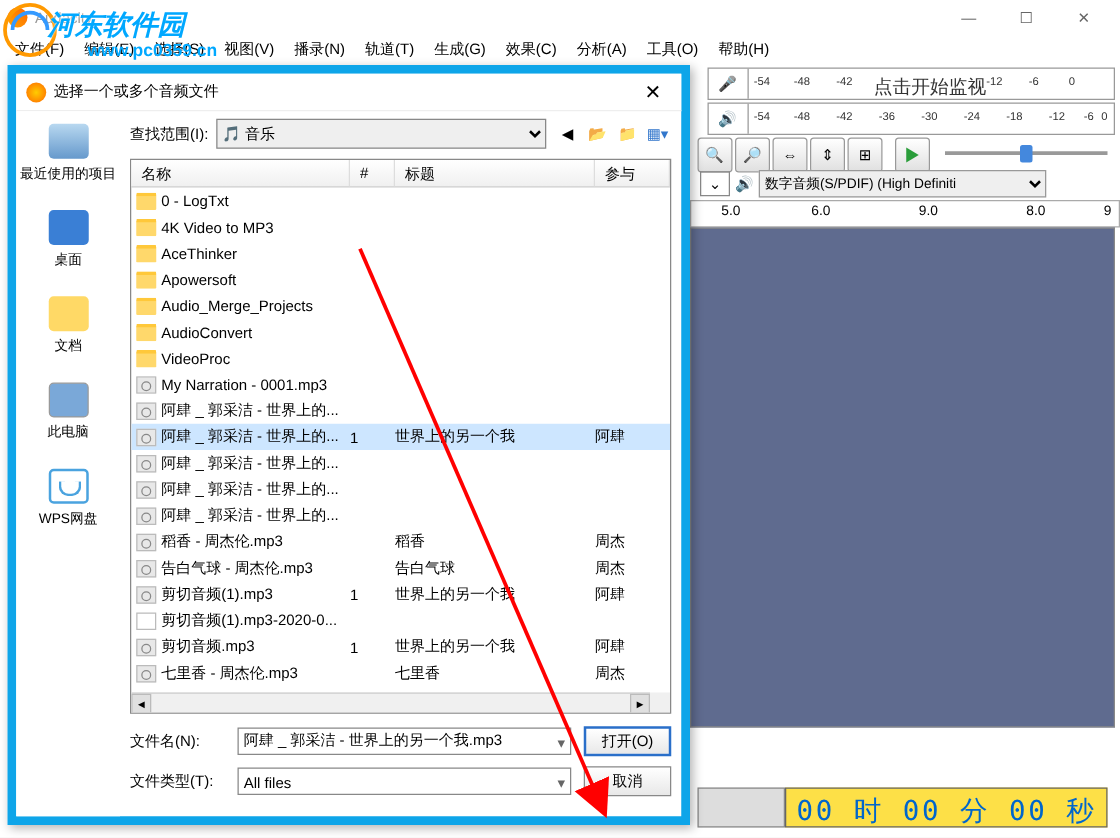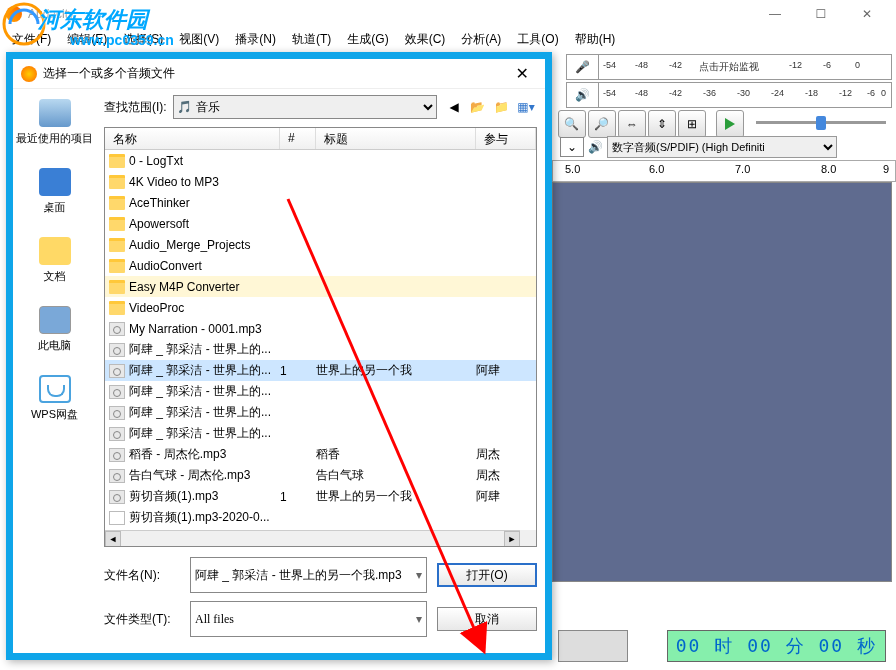--- a/index.html
+++ b/index.html
@@ -15,21 +15,21 @@
 .menubar{height:22px;display:flex;align-items:center;padding:0 4px;background:#fff;}
 .menubar span{padding:2px 8px;}
 .meter{position:absolute;background:#fff;border:1px solid #999;height:26px;display:flex;align-items:center;font-size:10px;}
 .meter .micon{width:32px;border-right:1px solid #999;height:100%;display:flex;align-items:center;justify-content:center;}
 .meter .scale{flex:1;position:relative;height:100%;}
 .meter .scale span{position:absolute;top:5px;font-size:9px;color:#333;}
 .tbtn{width:28px;height:28px;border:1px solid #999;background:linear-gradient(#fff,#e0e0e0);border-radius:3px;display:flex;align-items:center;justify-content:center;}
 .timeline{position:absolute;left:552px;top:160px;right:0;height:22px;background:#fff;border:1px solid #aaa;}
 .timeline span{position:absolute;top:2px;font-size:11px;}
 .track-area{position:absolute;left:552px;top:182px;right:4px;height:400px;background:#5f6b8f;border:1px solid #888;}
-.time-display{position:absolute;bottom:8px;right:10px;height:32px;background:#86efac;border:1px solid #666;font-family:monospace;font-size:18px;color:#0066cc;padding:3px 8px;letter-spacing:2px;margin-left:33px;}
+.time-display{position:absolute;bottom:8px;right:10px;height:32px;background:#fde047;border:1px solid #666;font-family:monospace;font-size:22px;color:#0066cc;padding:3px 8px;letter-spacing:2px;margin-left:33px;}
 .device-row{position:absolute;left:560px;top:136px;display:flex;align-items:center;gap:4px;}
 .device-row select{font-size:11px;height:22px;border:1px solid #999;}
 .slider-row{position:absolute;left:700px;top:108px;width:130px;height:14px;}
 .slider-track{height:3px;background:#999;margin-top:5px;position:relative;}
 .slider-thumb{width:10px;height:14px;background:#4488dd;position:absolute;top:-5px;left:60px;border-radius:2px;}
 
 
 .dialog{position:absolute;left:6px;top:52px;width:546px;height:608px;background:#fff;border:7px solid #0ea5e9;box-shadow:2px 2px 8px rgba(0,0,0,.3);z-index:10;}
 .dlg-title{height:30px;background:#fff;display:flex;align-items:center;padding:0 8px;border-bottom:1px solid #eee;}
 .dlg-title .dicon{width:16px;height:16px;margin-right:6px;background:radial-gradient(circle,#ffcc00,#ff6600);border-radius:50%;}
@@ -62,23 +62,23 @@
 .fc-title{width:160px;white-space:nowrap;overflow:hidden;}
 .fc-art{width:60px;white-space:nowrap;overflow:hidden;}
 .ficon{width:16px;height:14px;display:inline-block;}
 .fi-folder{background:#ffd86b;border-radius:1px;border-top:3px solid #ffc83a;}
 .fi-mp3{background:#e8e8e8;border:1px solid #bbb;position:relative;}
 .fi-mp3::after{content:"";position:absolute;left:3px;top:3px;width:6px;height:6px;border:1px solid #888;border-radius:50%;}
 .fi-file{background:#fff;border:1px solid #bbb;}
 .bottom-rows{padding:8px;}
 .brow{display:flex;align-items:center;gap:10px;margin-bottom:8px;}
 .brow label{width:76px;}
-.brow .combo{flex:1;height:36px;border:1px solid #888;padding:2px 4px;background:#fff;display:flex;align-items:center;justify-content:space-between;}
+.brow .combo{flex:1;height:22px;border:1px solid #888;padding:2px 4px;background:#fff;display:flex;align-items:flex-end;justify-content:space-between;}
 .brow .combo .dd{color:#666;}
-.brow button{width:100px;height:24px;border:1px solid #888;background:linear-gradient(#fff,#e8e8e8);}
+.brow button{width:70px;height:24px;border:1px solid #888;background:linear-gradient(#fff,#e8e8e8);}
 .brow button.focus{border:2px solid #2a6fc9;}
 .arrow-svg{position:absolute;left:270px;top:135px;z-index:20;pointer-events:none;}
 .scrollbar-h{position:absolute;bottom:0;left:0;right:16px;height:16px;background:#f0f0f0;border-top:1px solid #ccc;display:flex;}
 .scrollbar-h .sb-btn{width:16px;height:16px;background:#e0e0e0;border:1px solid #bbb;display:flex;align-items:center;justify-content:center;font-size:9px;}
 .scrollbar-h .sb-track{flex:1;}
 .scroll-corner{position:absolute;bottom:0;right:0;width:16px;height:16px;background:#f0f0f0;}
 .selection-bar{position:absolute;bottom:8px;left:558px;width:70px;height:32px;background:#ddd;border:1px solid #888;}
 </style>
 </head>
 <body>
@@ -114,21 +114,21 @@
     <span>工具(O)</span>
     <span>帮助(H)</span>
   </div>
 
   <div class="meter" style="left:566px;top:54px;width:326px">
     <div class="micon">🎤</div>
     <div class="scale">
       <span style="left:4px">-54</span>
       <span style="left:36px">-48</span>
       <span style="left:70px">-42</span>
-      <span style="left:100px;font-size:10px">点击开始监视</span>
+      <span style="left:100px;font-size:15px">点击开始监视</span>
       <span style="left:190px">-12</span>
       <span style="left:224px">-6</span>
       <span style="left:256px">0</span>
     </div>
   </div>
   <div class="meter" style="left:566px;top:82px;width:326px">
     <div class="micon">🔊</div>
     <div class="scale">
       <span style="left:4px">-54</span>
       <span style="left:36px">-48</span>
@@ -162,23 +162,23 @@
       </div>
   </div>
 
   <div class="device-row">
     <span style="border:1px solid #888;padding:2px 6px">⌄</span>
     <span>🔊</span>
     <select style="width:230px"><option>数字音频(S/PDIF) (High Definiti</option></select>
   </div>
 
   <div class="timeline">
-    <span style="left:12px">5.0</span>
+    <span style="left:24px">5.0</span>
     <span style="left:96px">6.0</span>
-    <span style="left:182px">7.0</span>
+    <span style="left:182px">9.0</span>
     <span style="left:268px">8.0</span>
     <span style="left:330px">9</span>
   </div>
   <div class="track-area"></div>
 
   <div class="selection-bar"></div>
   <div class="time-display">00 时 00 分 00 秒</div>
 </div>
 
 <div class="dialog">
@@ -276,29 +276,20 @@
             </div>
             <div class="frow">
               <div class="fc-name">
                 <span class="ficon fi-folder"></span>
                 <span>AudioConvert</span>
               </div>
               <div class="fc-num"></div>
               <div class="fc-title"></div>
               <div class="fc-art"></div>
             </div>
-            <div class="frow hl">
-              <div class="fc-name">
-                <span class="ficon fi-folder"></span>
-                <span>Easy M4P Converter</span>
-              </div>
-              <div class="fc-num"></div>
-              <div class="fc-title"></div>
-              <div class="fc-art"></div>
-            </div>
             <div class="frow">
               <div class="fc-name">
                 <span class="ficon fi-folder"></span>
                 <span>VideoProc</span>
               </div>
               <div class="fc-num"></div>
               <div class="fc-title"></div>
               <div class="fc-art"></div>
             </div>
             <div class="frow">
@@ -422,21 +413,21 @@
           <label>文件名(N):</label>
           <div class="combo">
               <span>阿肆 _ 郭采洁 - 世界上的另一个我.mp3</span>
               <span class="dd">▾</span>
             </div>
           <button class="focus">打开(O)</button>
         </div>
         <div class="brow">
           <label>文件类型(T):</label>
           <div class="combo">
-              <span style="font-family:Liberation Serif, serif">All files</span>
+              <span style="font-family:Liberation Sans, sans-serif">All files</span>
               <span class="dd">▾</span>
             </div>
           <button>取消</button>
         </div>
       </div>
     </div>
   </div>
   <svg class="arrow-svg" width="230" height="480">
     <defs>
         <marker id="ah" markerWidth="12" markerHeight="12" refX="8" refY="5" orient="auto">

